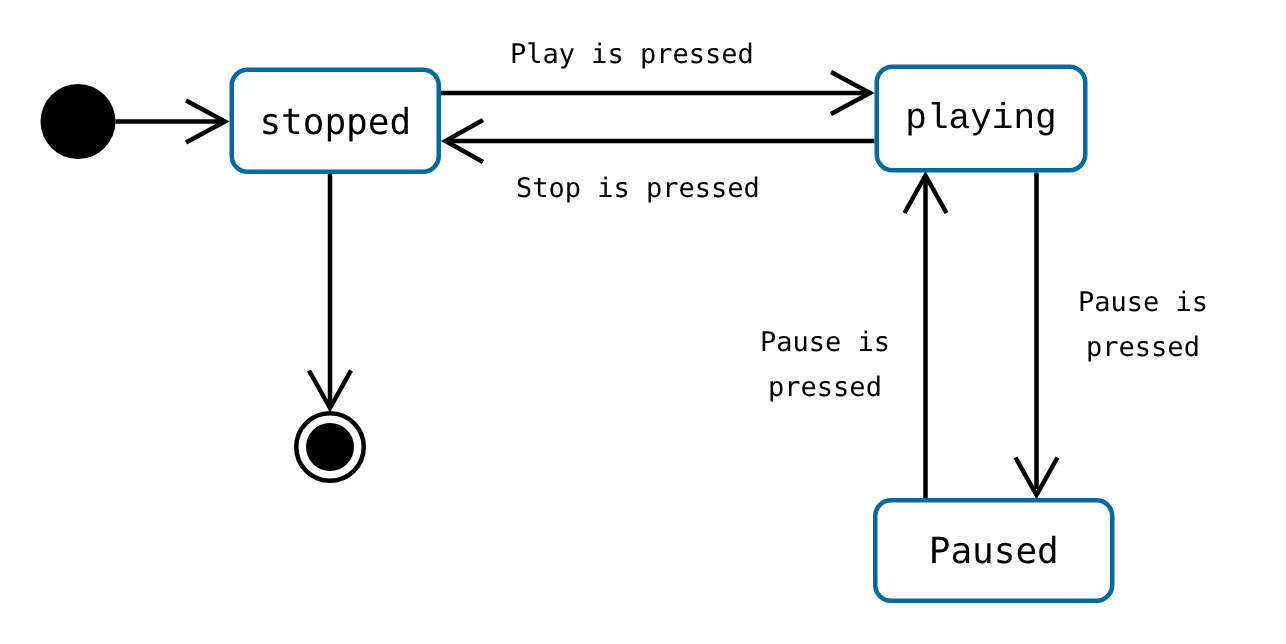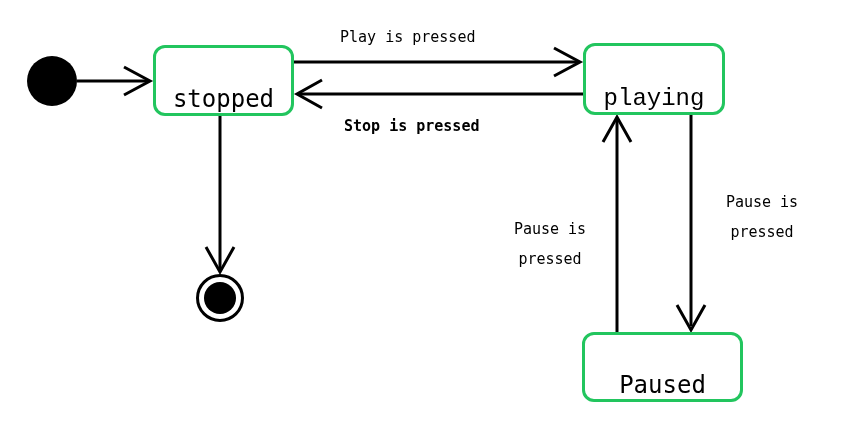--- a/index.html
+++ b/index.html
@@ -9,46 +9,46 @@
     position: relative;
     overflow: hidden;
     font-family: "DejaVu Sans Mono", "Liberation Mono", monospace;
     color: #000000;
   }
   .layer { position: absolute; left: 0; top: 0; width: 857px; height: 429px; }
   svg.layer { pointer-events: none; }
 
   .state {
     position: absolute; box-sizing: border-box;
-    border: 3px solid #22c55e; border-radius: 12px;
+    border: 3px solid #0369a1; border-radius: 12px;
     background: #ffffff;
-    display: flex; align-items: flex-end; justify-content: center;
+    display: flex; align-items: center; justify-content: center;
     font-size: 24px;
   }
   #state-stopped { left: 153px; top: 45px;  width: 141px; height: 71px; }
   #state-playing { left: 583px; top: 43px;  width: 142px; height: 72px; font-family: Liberation Mono, monospace; }
   #state-paused  { left: 582px; top: 332px; width: 161px; height: 70px; }
 
   .initial {
     position: absolute; left: 27px; top: 56px;
     width: 50px; height: 50px; border-radius: 50%;
     background: #000000;
   }
   .final {
     position: absolute; left: 196px; top: 274px;
     width: 48px; height: 48px; border-radius: 50%;
     border: 3px solid #000000; box-sizing: border-box; background: #ffffff;
     display: flex; align-items: center; justify-content: center;
   }
   .final-inner { width: 32px; height: 32px; border-radius: 50%; background: #000000; }
 
-  .tlabel { position: absolute; font-size: 15px; line-height: 30px; white-space: nowrap; }
+  .tlabel { position: absolute; font-size: 18px; line-height: 30px; white-space: nowrap; }
   .tlabel.wrap { white-space: normal; width: 130px; text-align: center; }
   #label-play        { left: 340px; top: 22px; }
-  #label-stop        { left: 344px; top: 111px; font-weight: bold; }
+  #label-stop        { left: 344px; top: 111px; }
   #label-pause-left  { left: 485px; top: 214px; }
   #label-pause-right { left: 697px; top: 187px; }
 </style>
 </head>
 <body>
 
 <div class="layer">
 
   <svg class="layer" viewBox="0 0 857 429" xmlns="http://www.w3.org/2000/svg" fill="none" stroke="#000000" stroke-width="3">
 

